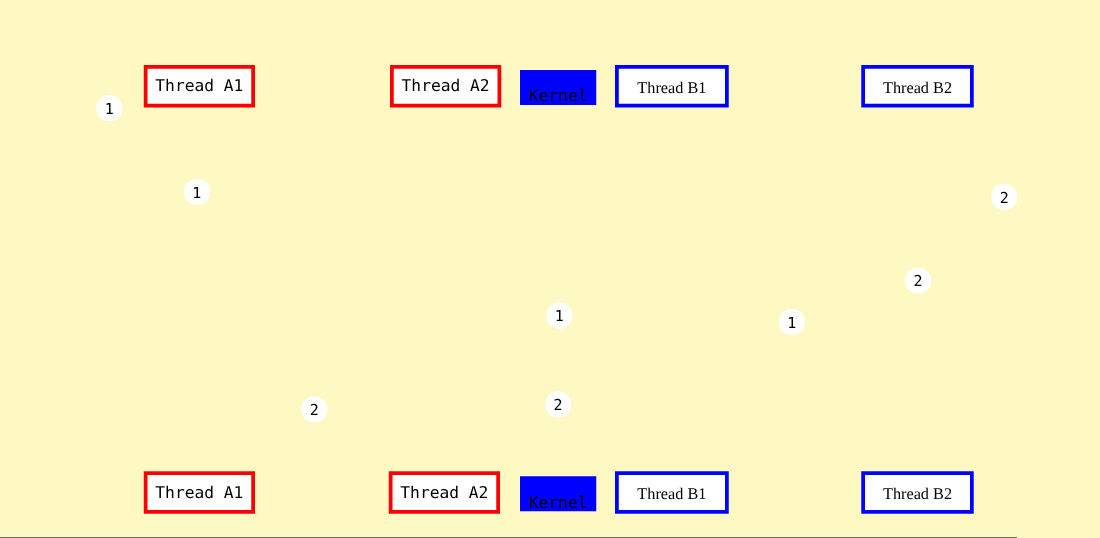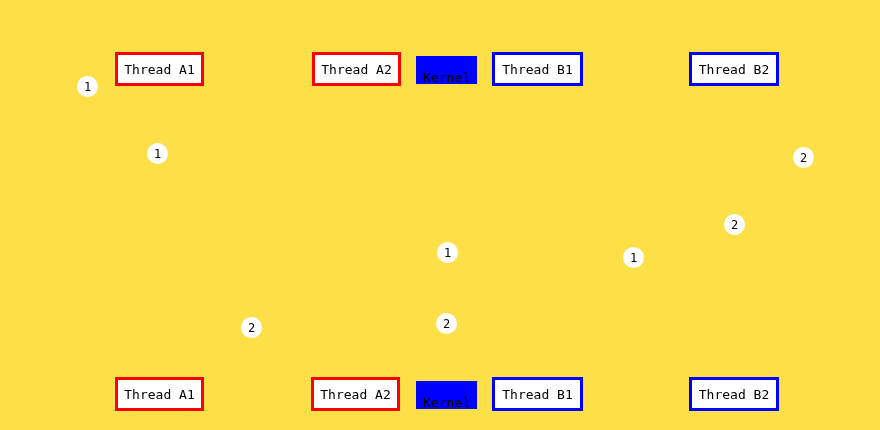--- a/index.html
+++ b/index.html
@@ -4,21 +4,21 @@
 <style>
   html, body {
     margin: 0;
     padding: 0;
     background: #000000;
   }
   .stage {
     position: relative;
     width: 880px;
     height: 430px;
-    background: #fde047;
+    background: #fef9c3;
     overflow: hidden;
     font-family: "DejaVu Sans Mono", "Liberation Mono", monospace;
   }
   .node-box {
     position: absolute;
     box-sizing: border-box;
     display: flex;
     align-items: center;
     justify-content: center;
     font-size: 13px;
@@ -27,20 +27,21 @@
   }
   .red-outline {
     background: #ffffff;
     border: 3px solid #ff0000;
     color: #000000;
   }
   .blue-outline {
     background: #ffffff;
     border: 3px solid #0000ff;
     color: #000000;
+    font-family: Liberation Serif, serif;
   }
   .blue-filled {
     background: #0000ff;
     border: none;
     color: #000000;
     align-items: flex-end;
   }
   .badge {
     position: absolute;
     box-sizing: border-box;

